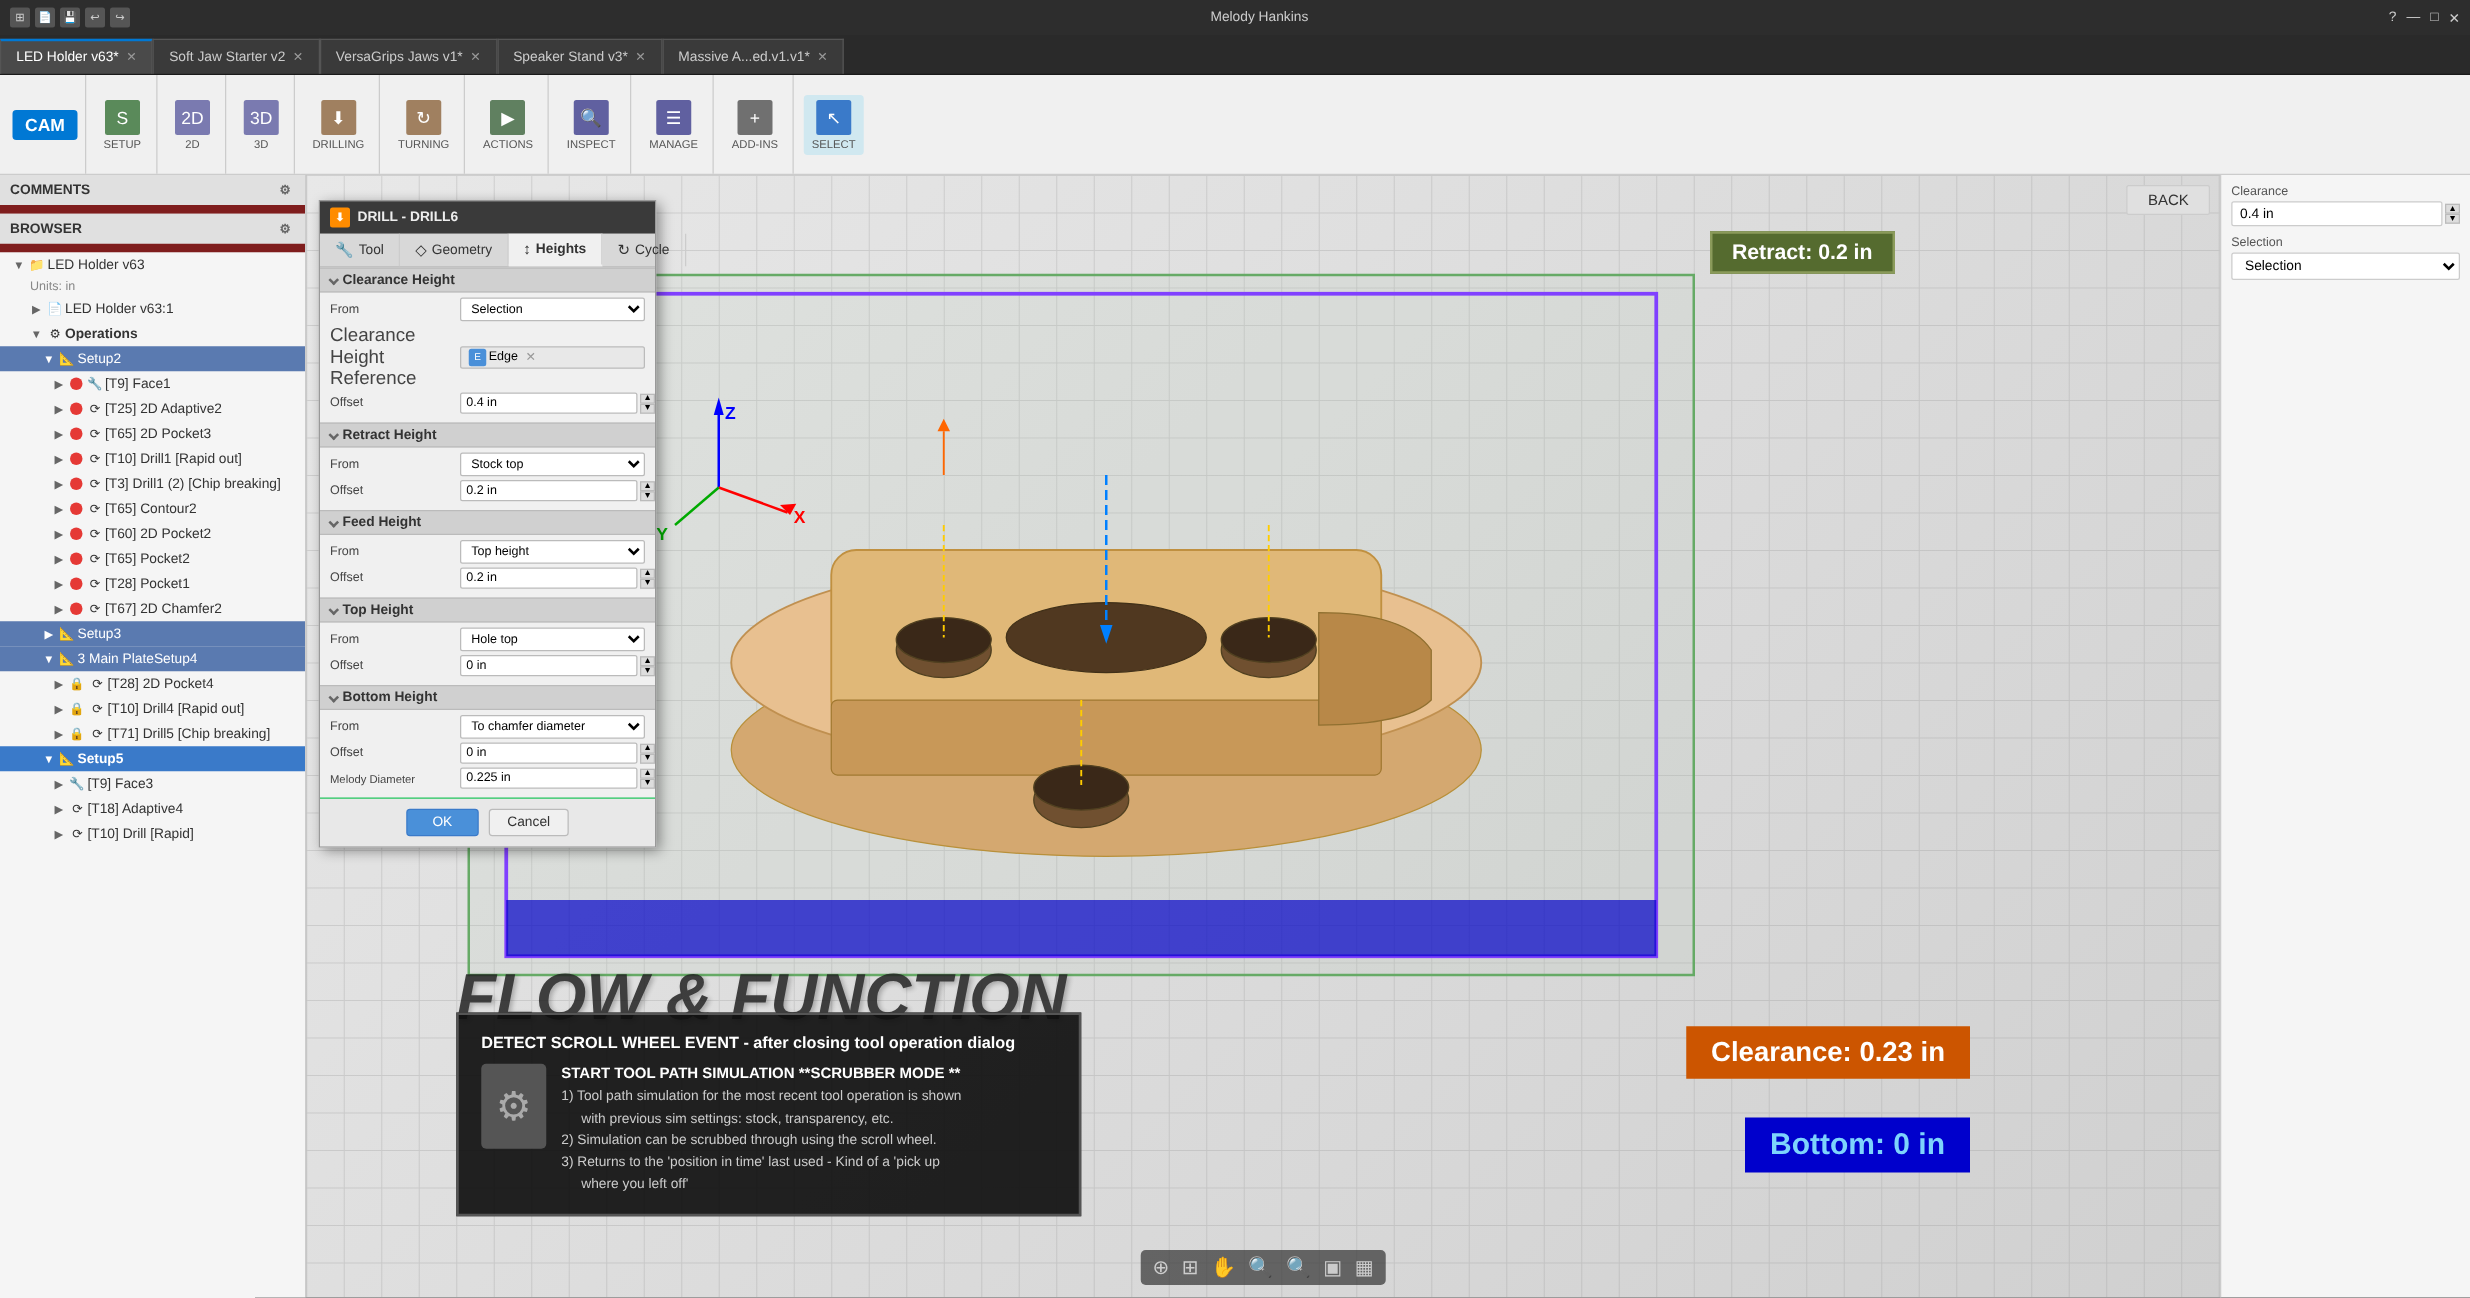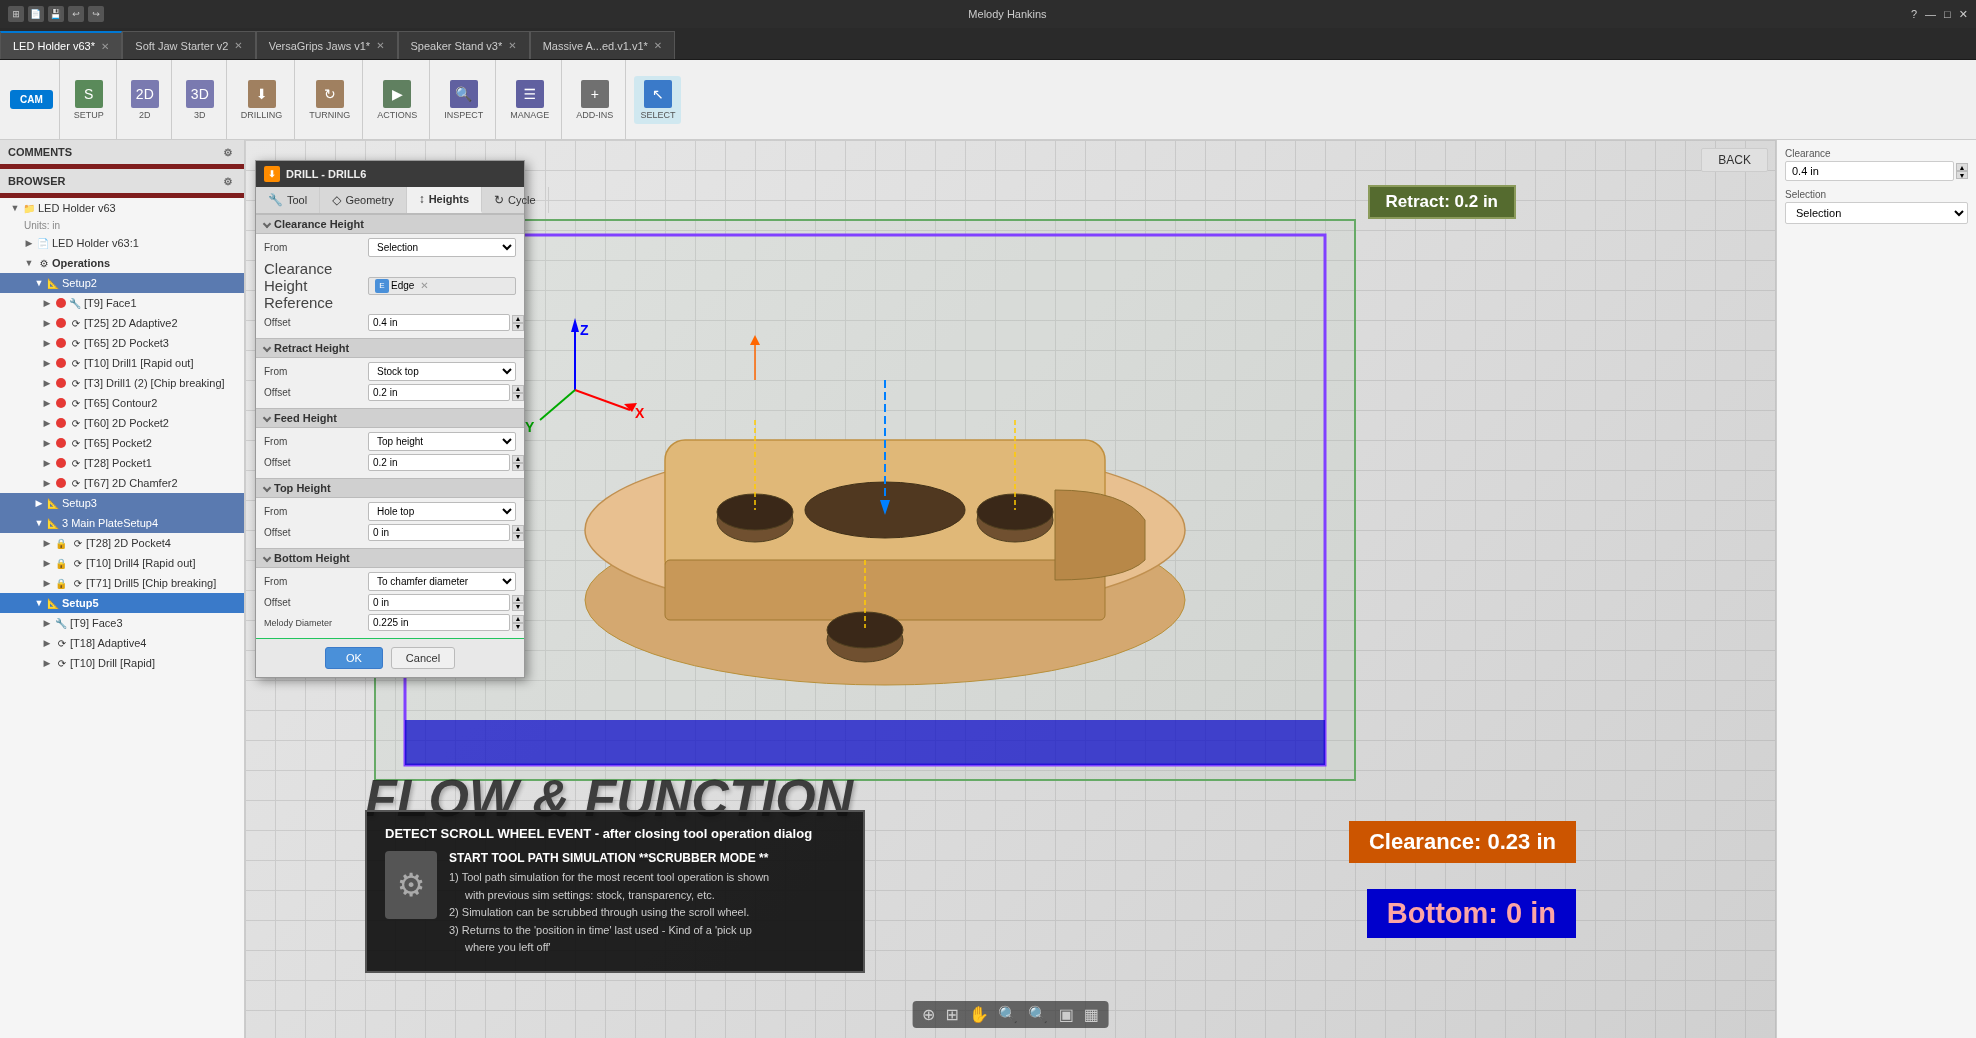--- a/index.html
+++ b/index.html
@@ -17,28 +17,28 @@
     .tab.active { background: #4a4a4a; color: #fff; border-top: 2px solid #0078d4; }
     .tab-close { color: #999; font-size: 10px; }
     
     
     .toolbar { height: 80px; background: #f0f0f0; display: flex; align-items: center; border-bottom: 1px solid #ccc; padding: 0 4px; gap: 2px; }
     .toolbar-btn { display: flex; flex-direction: column; align-items: center; padding: 4px 6px; border-radius: 3px; cursor: pointer; font-size: 9px; color: #333; gap: 2px; }
     .toolbar-btn.active { background: #d0e8f0; }
     .toolbar-icon { width: 28px; height: 28px; background: #888; border-radius: 2px; display: flex; align-items: center; justify-content: center; color: white; font-size: 14px; }
     .toolbar-label { font-size: 9px; color: #555; white-space: nowrap; }
     .toolbar-section { display: flex; align-items: center; border-right: 1px solid #ccc; padding: 0 6px; height: 100%; }
-    .cam-btn { background: #0078d4; color: white; padding: 4px 10px; border-radius: 3px; font-size: 10px; font-weight: bold; cursor: pointer; }
+    .cam-btn { background: #0078d4; color: white; padding: 4px 10px; border-radius: 3px; font-size: 14px; font-weight: bold; cursor: pointer; }
     
     
     .main-area { display: flex; height: calc(1038px - 28px - 32px - 80px); }
     
     
     .left-panel { width: 245px; background: #f5f5f5; border-right: 1px solid #ccc; display: flex; flex-direction: column; flex-shrink: 0; }
-    .panel-header { background: #e0e0e0; padding: 4px 8px; display: flex; align-items: center; justify-content: space-between; border-bottom: 5px solid #7f1d1d; font-size: 11px; font-weight: bold; color: #333; }
+    .panel-header { background: #e0e0e0; padding: 4px 8px; display: flex; align-items: center; justify-content: space-between; border-bottom: 7px solid #7f1d1d; font-size: 11px; font-weight: bold; color: #333; }
     .panel-header-icons { display: flex; gap: 4px; }
     .panel-header-icon { width: 16px; height: 16px; display: flex; align-items: center; justify-content: center; color: #666; font-size: 10px; cursor: pointer; }
     
     
     .browser { flex: 1; overflow-y: auto; background: #f5f5f5; }
     .tree-item { display: flex; align-items: center; padding: 2px 4px; cursor: pointer; font-size: 11px; color: #333; }
     .tree-indent { display: inline-block; }
     .tree-toggle { width: 14px; display: inline-flex; align-items: center; justify-content: center; font-size: 9px; color: #666; flex-shrink: 0; }
     .tree-icon { width: 16px; height: 16px; display: inline-flex; align-items: center; justify-content: center; font-size: 10px; flex-shrink: 0; }
     .tree-label { flex: 1; white-space: nowrap; overflow: hidden; text-overflow: ellipsis; }
@@ -455,21 +455,21 @@
 
         <rect x="80" y="55" width="920" height="530" fill="none" stroke="#8040ff" stroke-width="3" stroke-dasharray="0"></rect>
 
         <rect x="80" y="540" width="920" height="45" fill="rgba(0,0,200,0.7)"></rect>
       </svg>
 
       <div class="retract-label" style="position:absolute; top:45px; right:260px; background:#556b2f; color:white; padding:5px 16px; font-size:17px; font-weight:bold; border:2px solid #8b9b5b;">Retract: 0.2 in</div>
 
       <div style="position:absolute; bottom:175px; right:200px; background:#cc5500; color:white; padding:8px 20px; font-size:22px; font-weight:bold;">Clearance: 0.23 in</div>
 
-      <div style="position:absolute; bottom:100px; right:200px; background:#0000cc; color:#fca5a5; padding:8px 20px; font-size:29px; font-weight:bold;">Bottom: 0 in</div>
+      <div style="position:absolute; bottom:100px; right:200px; background:#0000cc; color:#7dd3fc; padding:8px 20px; font-size:24px; font-weight:bold;">Bottom: 0 in</div>
 
       <div class="back-btn" style="position:absolute; top:8px; right:8px; background:#e0e0e0; border:1px solid #ccc; padding:4px 16px; font-size:12px; color:#333; cursor:pointer; border-radius:2px;">BACK</div>
 
       <div class="brand-text" style="position:absolute; bottom:210px; left:120px; font-size:52px; font-weight:900; color:#222; font-style:italic; opacity:0.85;">FLOW &amp; FUNCTION</div>
 
       <div class="info-box" style="position:absolute; bottom:65px; left:120px; width:500px; background:rgba(15,15,15,0.92); border:2px solid #555; color:#eee; padding:14px 18px; font-size:11px;">
         <div style="font-size:13px; color:#fff; font-weight:bold; margin-bottom:10px;">DETECT SCROLL WHEEL EVENT - after closing tool operation dialog</div>
         <div style="display:flex; align-items:flex-start; gap:12px;">
           <div style="width:52px; height:68px; background:#555; border-radius:4px; flex-shrink:0; display:flex; align-items:center; justify-content:center; color:#aaa; font-size:32px;">⚙</div>
           <div>

